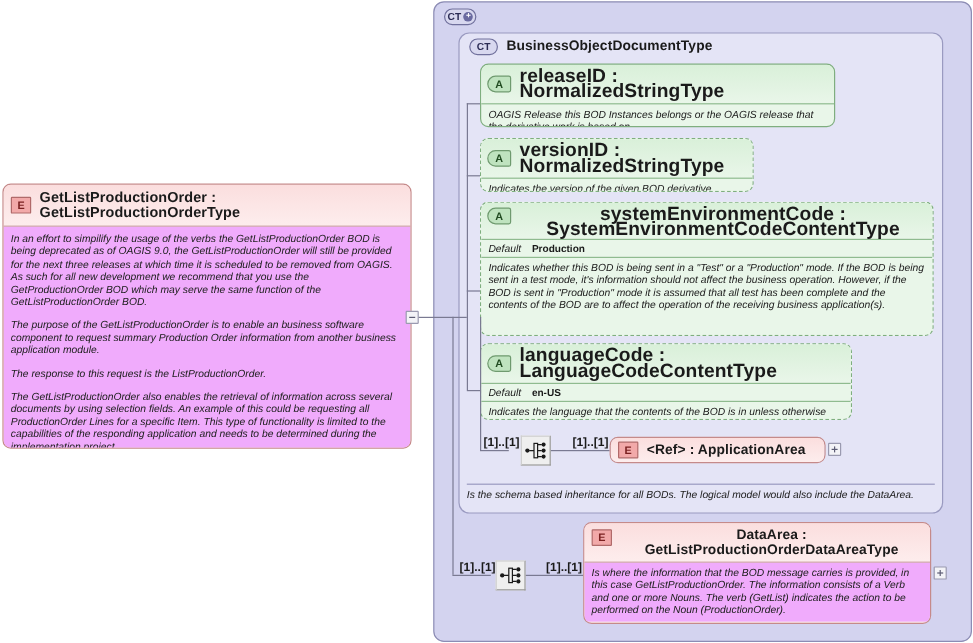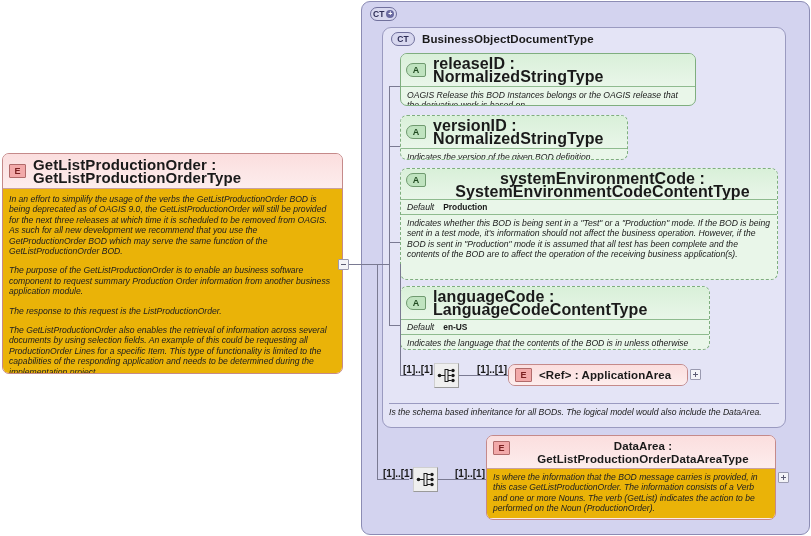--- a/index.html
+++ b/index.html
@@ -157,21 +157,21 @@
   .elem {
     background: #fdeaea;
     border: 1px solid #c58a8a;
     border-radius: 7px;
   }
   .elem .hdr {
     background: linear-gradient(#fbdede, #fdeded);
     padding: 4px 6px;
   }
   .elem .rule { background: #c9a0a0; }
-  .elem .doc { background: #eab308; }
+  .elem .doc { background: #f0abfc; }
 
   
   .ln {
     position: absolute;
     background: #7a7a92;
   }
   .ln.h { height: 1px; }
   .ln.v { width: 1px; }
 
   
@@ -261,21 +261,21 @@
     <div class="rule"></div>
     <div class="doc">OAGIS Release this BOD Instances belongs or the OAGIS release that the derivative work is based on.</div>
   </div>
 
   <div class="box attr optional" style="left:400px; top:115px; width:228px; height:45px;">
     <div class="hdr">
       <span class="badge badge-a">A</span>
       <span class="hdr-title">versionID : NormalizedStringType</span>
     </div>
     <div class="rule"></div>
-    <div class="doc">Indicates the version of the given BOD definition.</div>
+    <div class="doc">Indicates the version of the given BOD derivative.</div>
   </div>
 
   <div class="box attr optional" style="left:400px; top:168px; width:378px; height:112px;">
     <div class="hdr" style="padding-bottom:1px;">
       <span class="badge badge-a" style="align-self:flex-start; margin-top:1px;">A</span>
       <span class="hdr-title center">systemEnvironmentCode : SystemEnvironmentCodeContentType</span>
     </div>
     <div class="rule"></div>
     <div class="defrow">
       <span class="k">Default</span>
@@ -360,21 +360,21 @@
       <span class="hdr-title center">DataArea : GetListProductionOrderDataAreaType</span>
     </div>
     <div class="rule"></div>
     <div class="doc">Is where the information that the BOD message carries is provided, in this case GetListProductionOrder. The information consists of a Verb and one or more Nouns. The verb (GetList) indicates the action to be performed on the Noun (ProductionOrder).</div>
   </div>
   <div class="expander plus" style="left:778px; top:472px;"></div>
 
   <div class="box elem" style="left:2px; top:153px; width:341px; height:221px;">
     <div class="hdr" style="padding:4px 6px;">
       <span class="badge badge-e">E</span>
-      <span class="hdr-title" style="font-size:15px;">GetListProductionOrder : GetListProductionOrderType</span>
+      <span class="hdr-title" style="font-size:12px;">GetListProductionOrder : GetListProductionOrderType</span>
     </div>
     <div class="rule"></div>
     <div class="doc" style="padding-top:5px;">
       <p>In an effort to simpilify the usage of the verbs the GetListProductionOrder BOD is being deprecated as of OAGIS 9.0, the GetListProductionOrder will still be provided for the next three releases at which time it is scheduled to be removed from OAGIS.  As such for all new development we recommend that you use the GetProductionOrder BOD which may serve the same function of the GetListProductionOrder BOD.</p>
       <p>The purpose of the GetListProductionOrder is to enable an business software component to request summary Production Order information from another business application module.</p>
       <p>The response to this request is the ListProductionOrder.</p>
       <p>The GetListProductionOrder also enables the retrieval of information across several documents by using selection fields.  An example of this could be requesting all ProductionOrder Lines for a specific Item.  This type of functionality is limited to the capabilities of the responding application and needs to be determined during the implementation project.</p>
     </div>
   </div>
 

